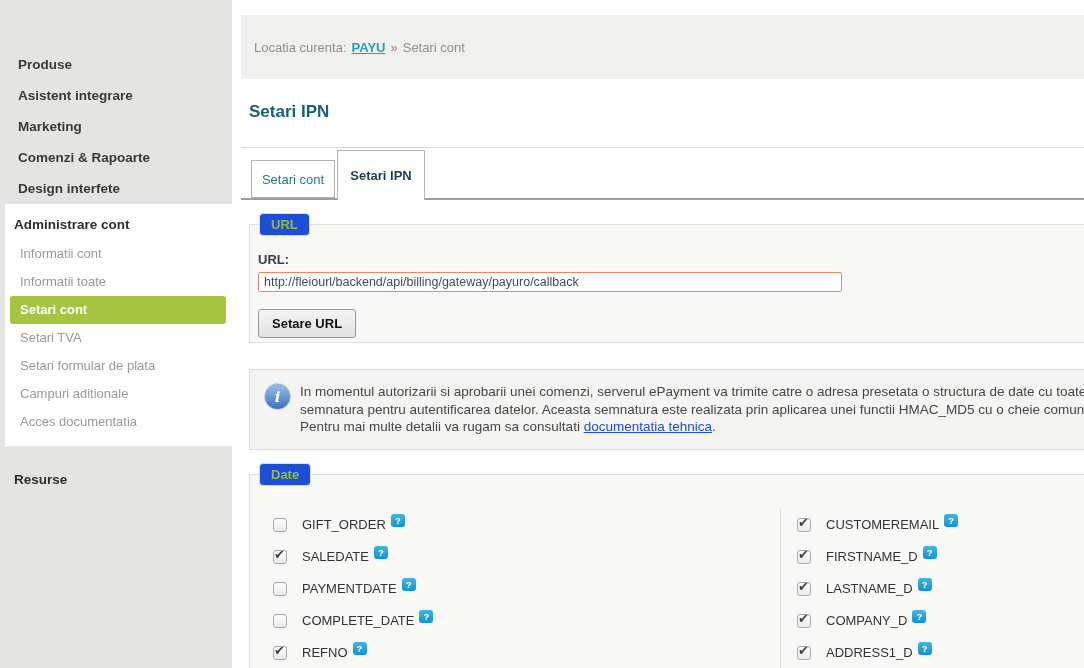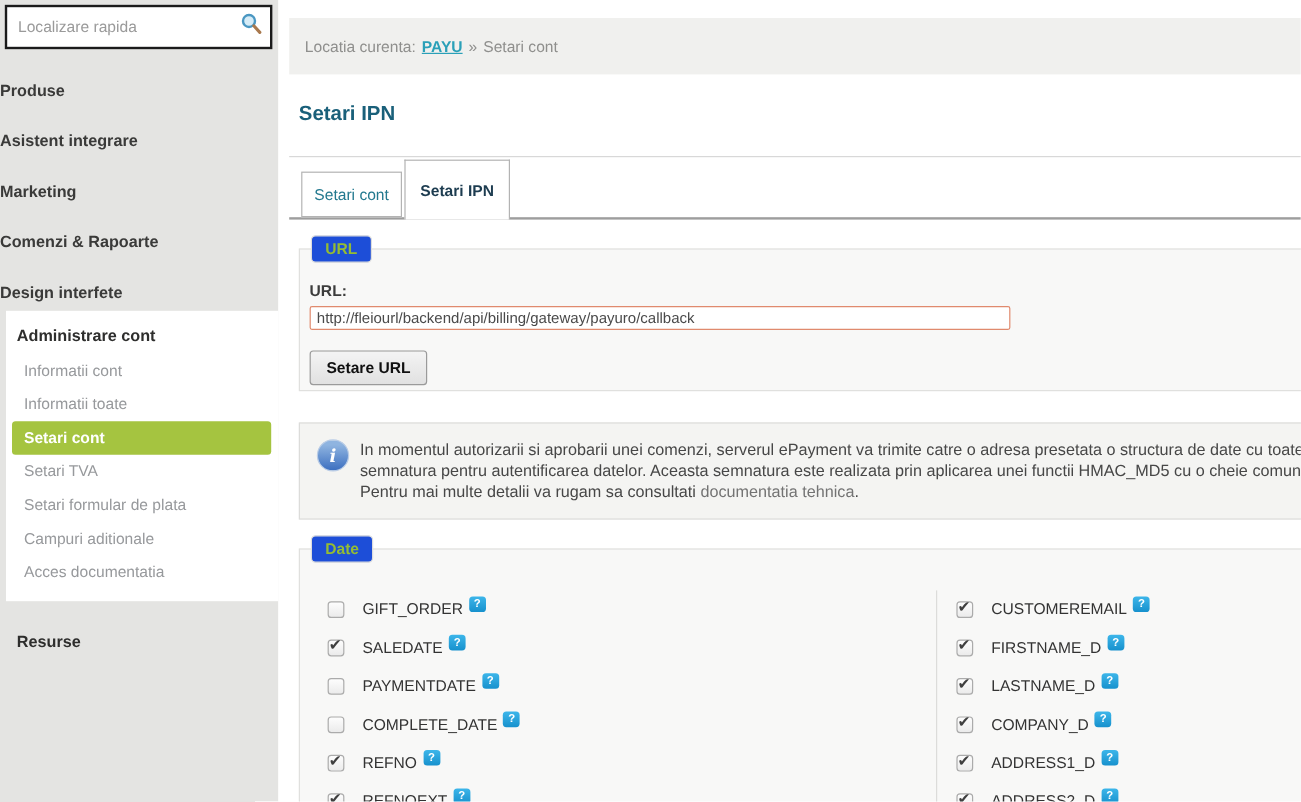--- a/index.html
+++ b/index.html
@@ -9,32 +9,32 @@
 
   
   .sidebar { position:absolute; left:0; top:0; width:232px; height:668px; background:#e4e4e2; }
   .searchbox { position:absolute; left:4px; top:4px; width:223px; height:37px; background:#fff;
     border:2px solid #1b1b1b; display:flex; align-items:center; }
   .searchbox input { border:0; outline:0; flex:1; padding:0 9px; font-size:13px; color:#555; background:transparent;
     font-family:inherit; min-width:0; }
   .searchbox input::placeholder { color:#9a9a9a; }
   .search-ic { margin-right:6px; flex:none; }
   .menu { padding-top:49px; }
-  .menu-item { height:31px; line-height:31px; padding-left:0; font-size:13.5px; font-weight:bold;
-    color:#3a3a39; cursor:pointer;margin-top:11px; }
+  .menu-item { height:31px; line-height:31px; padding-left:18px; font-size:13.5px; font-weight:bold;
+    color:#3a3a39; cursor:pointer; }
   .section { background:#fff; margin-left:5px; padding:6px 0 10px; }
   .section-title { height:30px; line-height:30px; padding-left:9px; font-size:13.5px; font-weight:bold; color:#2e2e2d; cursor:pointer; }
   .sub-item { height:28px; line-height:28px; padding-left:15px; font-size:13px; color:#97999c; cursor:pointer; }
   .sub-item.active { margin:0 6px 0 5px; padding-left:10px; border-radius:3px;
     background:#a5c440; color:#fff; font-weight:bold; }
   .resurse { margin:26px 0 0 14px; font-size:13.5px; font-weight:bold; color:#2e2e2d; cursor:pointer; }
 
   
   .main { position:absolute; left:232px; top:0; width:852px; height:668px; background:#fff; }
-  .breadcrumb { margin:15px 0 0 9px; height:47px; background:#f0f0ee; display:flex; align-items:center;
+  .breadcrumb { margin:15px 0 0 9px; height:64px; background:#f0f0ee; display:flex; align-items:center;
     padding-left:13px; font-size:13px; color:#8f8f8d; }
   .breadcrumb .bc-link { color:#2aa0b8; font-weight:bold; text-decoration:underline; margin:0 5px; cursor:pointer; }
   .breadcrumb .bc-sep { margin-right:5px; }
   .page-title { margin:23px 0 0 17px; font-size:17px; font-weight:bold; color:#1a607a; }
   .hr { margin:25px 0 0 9px; border-top:1px solid #d8d8d8; }
   .tabs { margin-left:9px; padding-left:10px; height:52px; border-bottom:2px solid #9d9d9d;
     display:flex; align-items:flex-end; }
   .tab { background:#fff; border:1px solid #b3b3b3; font-size:13px; display:flex; align-items:center;
     justify-content:center; cursor:pointer; }
   .tab--inactive { height:38px; width:84px; color:#23798f; margin-right:2px; }
@@ -51,21 +51,21 @@
   .btn { margin-top:17px; display:inline-block; padding:6px 13px; background:linear-gradient(#f4f4f4,#e1e1e1);
     border:1px solid #9a9a9a; border-radius:3px; font-weight:bold; font-size:13px; color:#111;
     font-family:inherit; cursor:pointer; }
 
   .infobox { margin-top:26px; width:1240px; background:#f4f4f2; border:1px solid #dcdcda;
     padding:13px 0 13px 14px; display:flex; }
   .info-icon { width:27px; height:27px; border-radius:50%; flex:none; margin-right:9px;
     background:linear-gradient(#8fb4e0 15%,#3c6fc0); border:1px solid #b9cce6; color:#fff;
     font:bold italic 15px "DejaVu Serif",serif; display:flex; align-items:center; justify-content:center; }
   .info-text { font-size:13.5px; color:#474747; line-height:17.5px; white-space:nowrap; }
-  .info-link { color:#737373; cursor:pointer;margin-top:46px; }
+  .info-link { color:#1d4ed8; text-decoration:underline; cursor:pointer;margin-top:46px; }
 
   .date-fieldset { margin-top:24px; height:235px; }
   .columns { display:flex; margin-top:34px; }
   .col { width:530px; padding-left:23px; }
   .col--right { border-left:1px solid #dcdcda; padding-left:16px; }
   .cb-row { height:32px; display:flex; align-items:center; }
   .cb { width:14px; height:14px; border:1px solid #ababab; border-radius:3px;
     background:linear-gradient(#fdfdfd,#ebebeb); position:relative; margin-right:15px; flex:none; cursor:pointer; }
   .cb .tick { display:none; position:absolute; top:-4px; left:0; font-size:13px; color:#3f3f3f; }
   .cb.checked .tick { display:block; }
@@ -73,29 +73,20 @@
   .help { margin-left:5px; position:relative; top:-4px; width:14px; height:13px; border-radius:3px;
     background:linear-gradient(#3db6ea,#1791cd); color:#fff; font-size:9.5px; font-weight:bold;
     display:flex; align-items:center; justify-content:center; cursor:pointer; flex:none; }
 </style>
 </head>
 <body>
 
 <div class="app">
 
   <aside class="sidebar">
-    <div class="searchbox">
-      <input placeholder="Localizare rapida" style="">
-      <span class="search-ic">
-        <svg width="20" height="20" viewBox="0 0 20 20">
-          <circle cx="8.5" cy="7.5" r="5" fill="#d6ecf7" stroke="#4a97c2" stroke-width="2"></circle>
-          <line x1="12.5" y1="11.5" x2="17.5" y2="17" stroke="#a9794e" stroke-width="2.6" stroke-linecap="round"></line>
-        </svg>
-      </span>
-    </div>
     <nav class="menu">
       <div class="menu-item">Produse</div>
       <div class="menu-item">Asistent integrare</div>
       <div class="menu-item">Marketing</div>
       <div class="menu-item">Comenzi &amp; Rapoarte</div>
       <div class="menu-item">Design interfete</div>
 
       <div class="section">
         <div class="section-title">Administrare cont</div>
         <div class="sub-item">Informatii cont</div>

